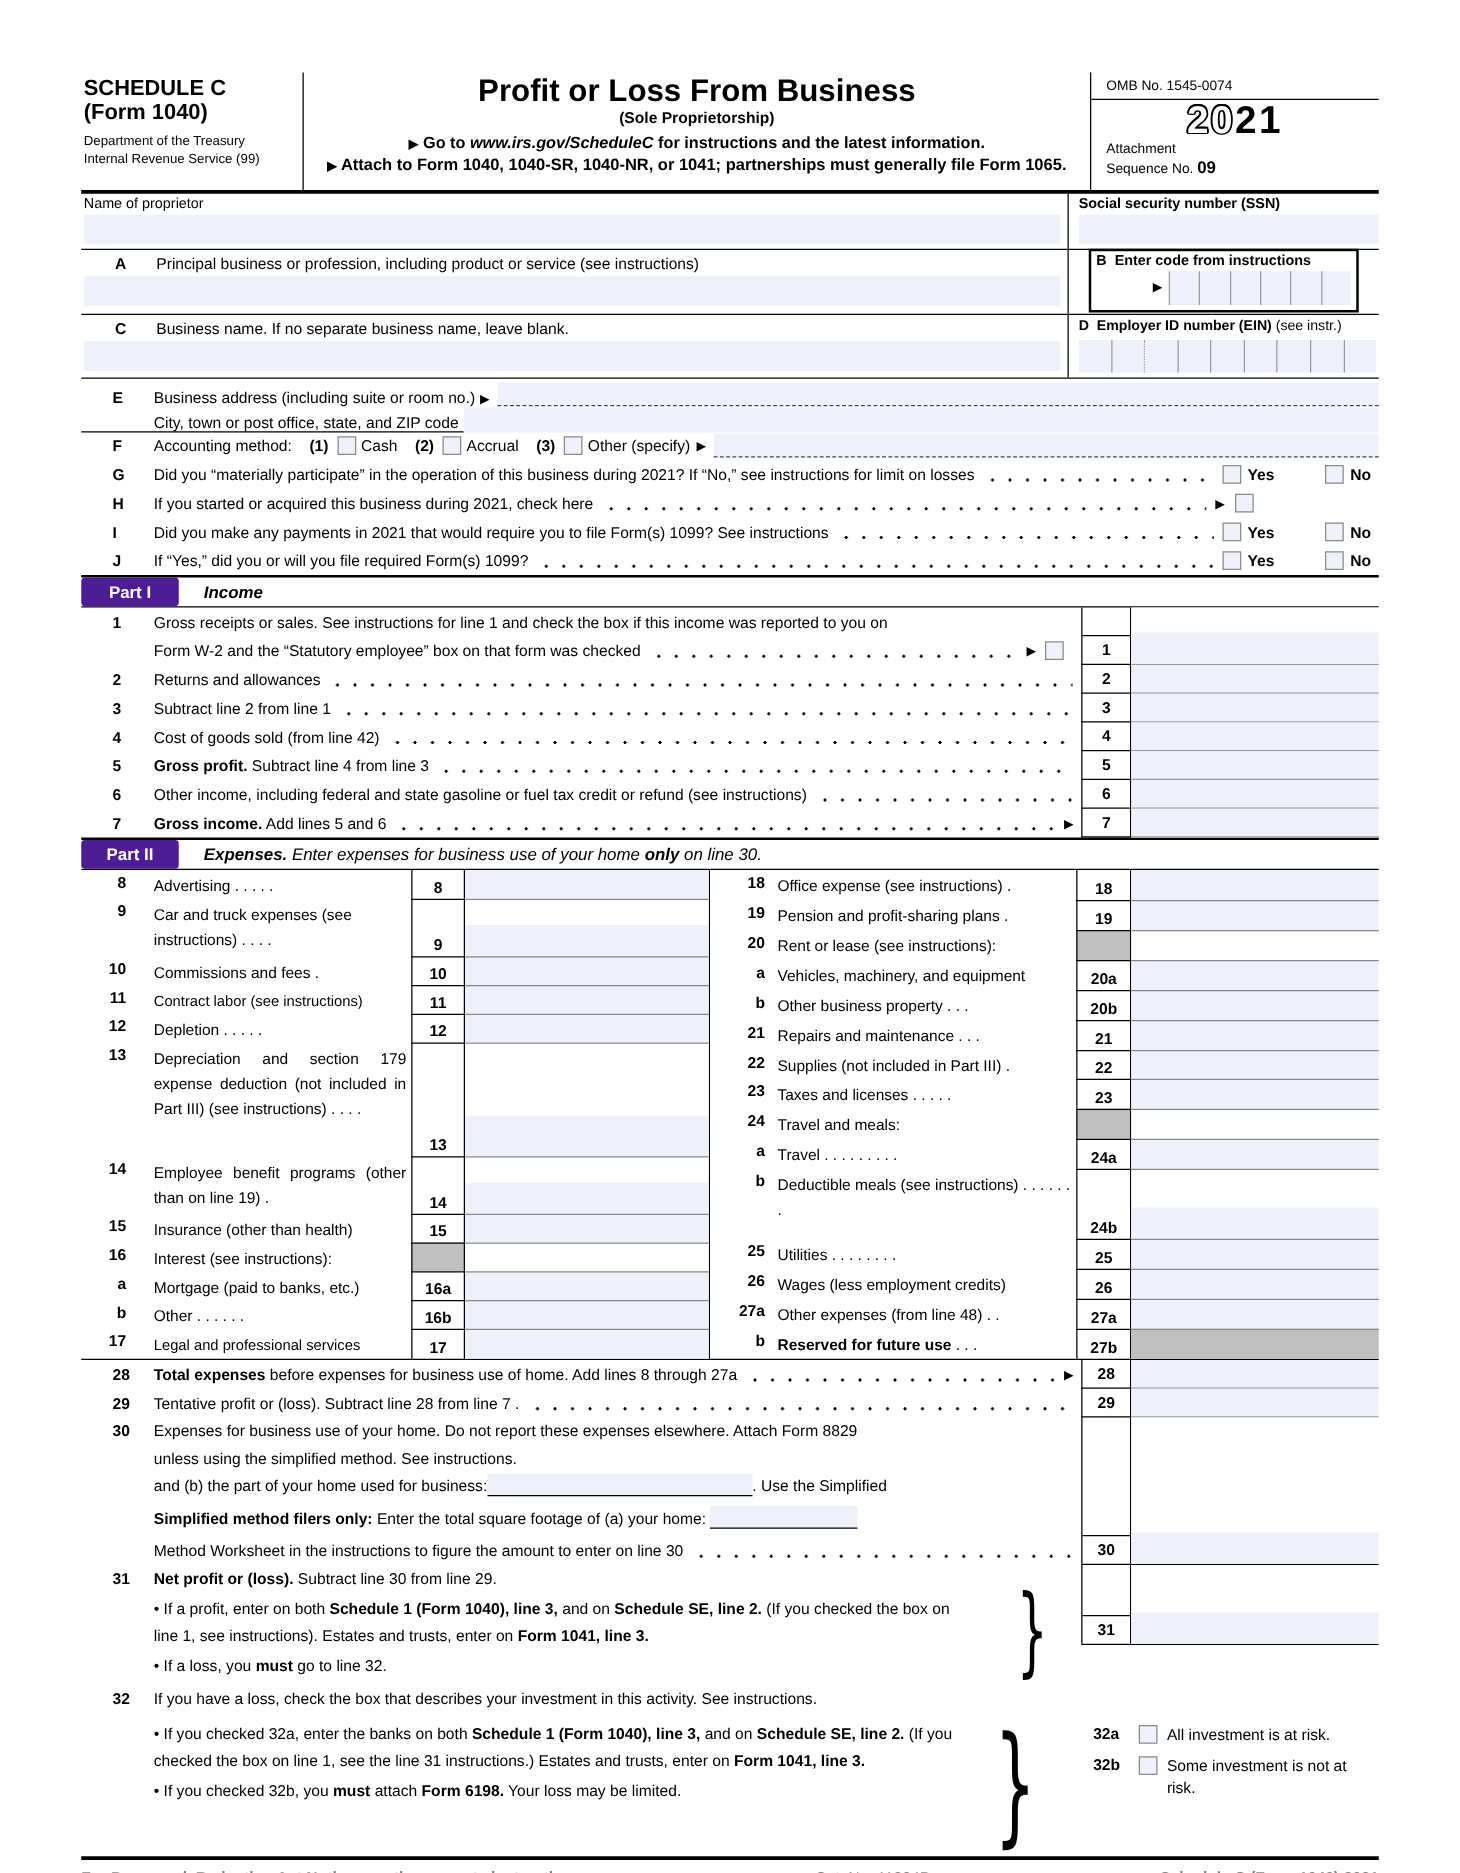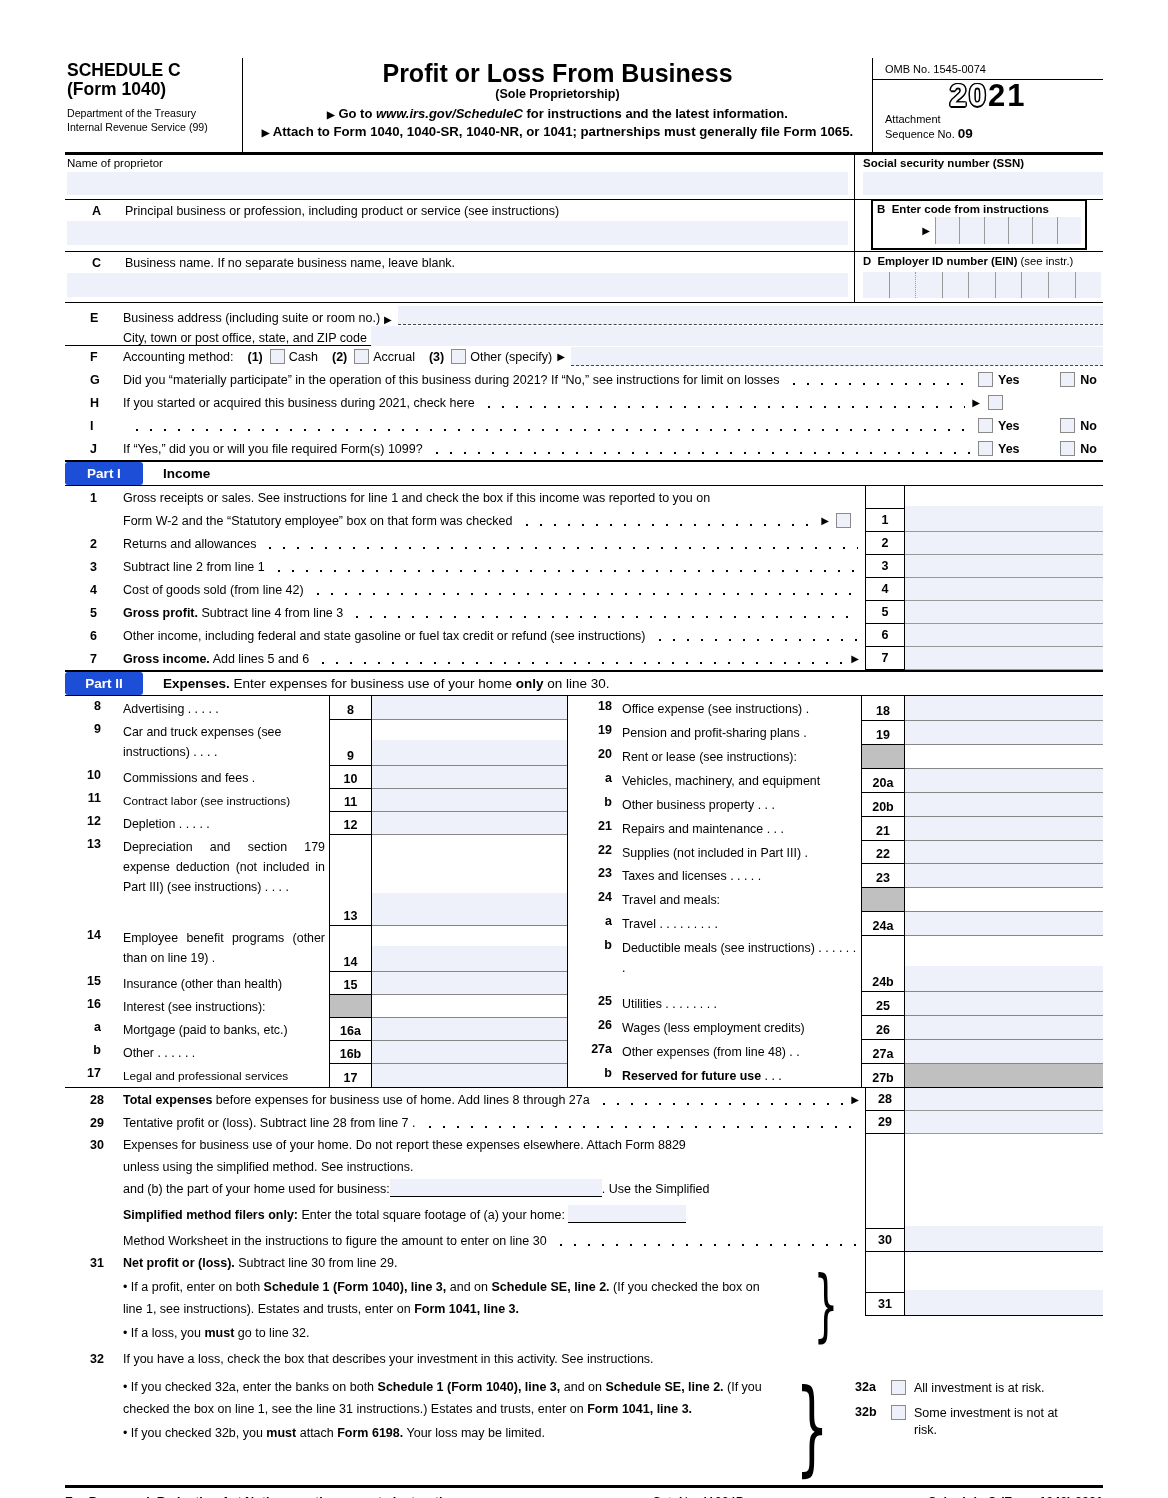--- a/index.html
+++ b/index.html
@@ -55,25 +55,25 @@
              border-bottom:1.5px dashed #444; margin-left:6px; }
   .qrow { display:flex; align-items:center; height:23px; }
   .yn { width:125px; flex:none; display:flex;gap:33px; }
   .yn .g { width:63px; font-weight:bold; }
   .yn .g:last-child { width:55px; }
   .yn .cb { margin-right:5px; }
   .fno { font-weight:bold; margin:0 7px 0 14px; }
   
   .pbar { display:flex; align-items:stretch; border-top:2.5px solid #000;
           border-bottom:1px solid #000; height:26px; }
-  .ptag { background:#1d4ed8; color:#fff; font-weight:bold; font-size:13.5px;
+  .ptag { background:#4c1d95; color:#fff; font-weight:bold; font-size:13.5px;
           width:78px; display:flex; align-items:center; justify-content:center;
           border-radius:3px; }
   .ptitle { font-size:13.5px; font-weight:bold; margin-left:20px;
-            display:flex; align-items:center; }
+            display:flex; align-items:center;font-style:italic; }
   .ptitle .reg { font-weight:normal; }
   
   .p1row { display:flex; align-items:center; height:23px; }
   .p1lab { flex:1; display:flex; align-items:center; height:100%; }
   .p1box { flex:none; width:40px; height:100%; border-left:1px solid #000;
            border-right:1px solid #000; border-bottom:1px solid #000;
            font-weight:bold; text-align:center; line-height:22px; }
   .p1amt { flex:none; width:198px; height:100%; border-bottom:1px solid #999; }
   .tallbox { display:flex; flex-direction:column; justify-content:flex-end; }
   .tallbox .bc { height:23px; border-top:1px solid #000; font-weight:bold;
@@ -115,21 +115,21 @@
   .infld { display:inline-block; height:18px; background:#eef1fa;
            border-bottom:1px solid #000; vertical-align:-4px; }
   .r30right, .r31right { flex:none; width:238px; display:flex; }
   .r30right { border-bottom:1.5px solid #000; }
   .r31right { border-bottom:1.5px solid #000; height:64px; }
   .nbT { width:40px; border-left:1px solid #000; border-right:1px solid #000; }
   .amT { width:198px; }
   .brace { position:absolute; font-family:"DejaVu Sans",sans-serif;
            transform:scaleX(.5); transform-origin:center; color:#000; }
   .r32 { flex:none; width:248px; padding-top:32px; }
-  .r32row { display:flex; margin-bottom:8px; }
+  .r32row { display:flex; margin-bottom:8px;justify-content:center; }
   .r32n { width:36px; font-weight:bold; }
   .r32row .cb { margin-right:8px; }
   .r32t { width:150px; line-height:17px; }
   
   .frule { border-top:3px solid #000; margin-top:9px; }
   .footer { display:flex; justify-content:space-between; padding-top:7px;
             font-size:12.6px; }
 </style>
 </head>
 <body>
@@ -272,20 +272,21 @@
   <div class="qrow">
     <span class="lt">H</span>
     <span>If you started or acquired this business during 2021, check here</span>
     <span class="lead"></span>
     <span class="arr" style="margin-right:8px">▶</span>
     <span class="cb"></span>
     <span style="width:100px;flex:none"></span>
   </div>
   <div class="qrow">
     <span class="lt">I</span>
+    <span>Did you make any payments in 2021 that would require you to file Form(s) 1099? See instructions</span>
     <span class="lead"></span>
     <span class="yn">
       <span class="g"><span class="cb"></span><span>Yes</span></span>
       <span class="g"><span class="cb"></span><span>No</span></span>
     </span>
   </div>
   <div class="qrow">
     <span class="lt">J</span>
     <span>If “Yes,” did you or will you file required Form(s) 1099?</span>
     <span class="lead"></span>

